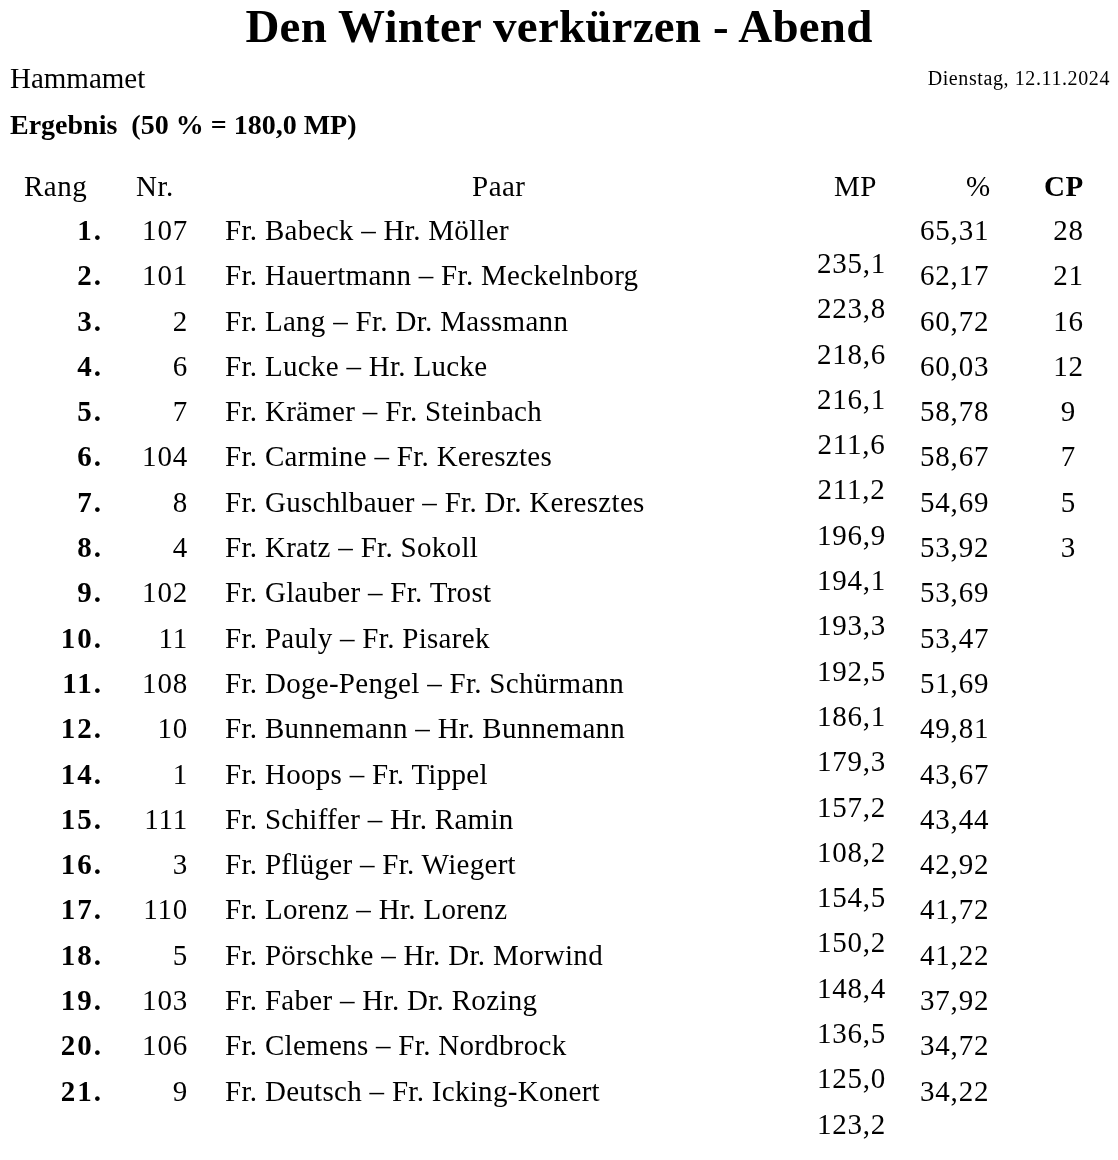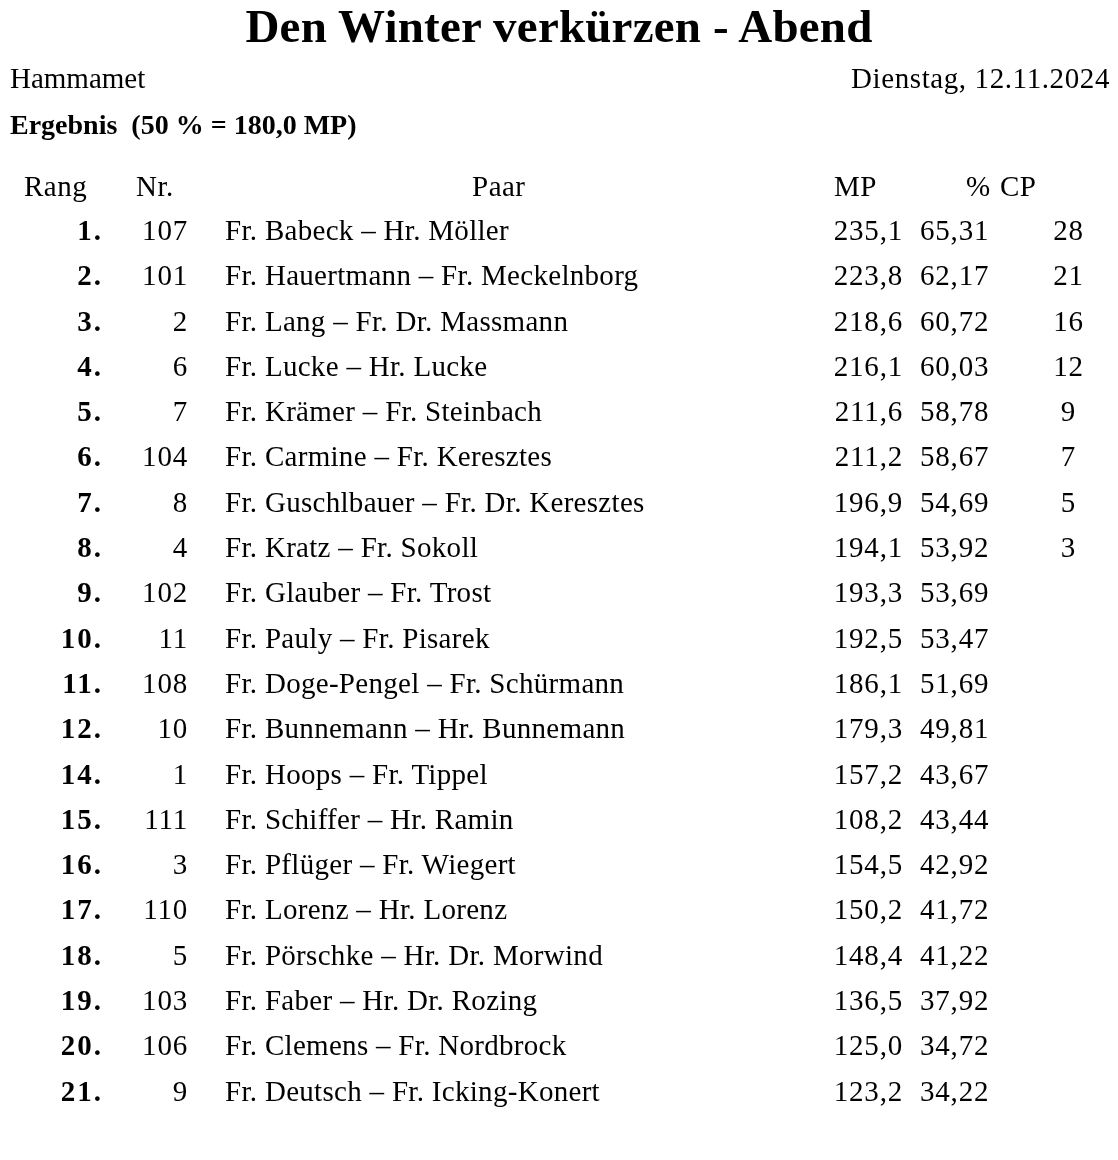--- a/index.html
+++ b/index.html
@@ -8,42 +8,42 @@
     font-family: "Liberation Serif", "DejaVu Serif", serif;
     color: #000;
     position: relative;
   }
   .title {
     position: absolute; left: 0; width: 1118px; top: -2px;
     text-align: center; font-weight: bold; font-size: 47px;
     line-height: 56px; letter-spacing: 0.2px;
   }
   .venue { position: absolute; left: 10px; top: 60px; font-size: 29px; line-height: 36px; }
-  .date { position: absolute; right: 8px; top: 60px; font-size: 29px; line-height: 36px; letter-spacing: 0.6px; }
+  .date { position: absolute; right: 8px; top: 60px; font-size: 20px; line-height: 36px; letter-spacing: 0.6px; }
   .subtitle { position: absolute; left: 10px; top: 107px; font-size: 28px; font-weight: bold; line-height: 36px; }
   .subtitle span { white-space: pre; }
 
   .table { position: absolute; left: 0; top: 166px; width: 954px; }
   .hdr, .row { position: relative; height: 45.3px; font-size: 29px; line-height: 40px; }
   .hdr { height: 44px; }
   .cell { position: absolute; top: 0; white-space: nowrap; letter-spacing: 0.8px; }
   .c-rang { left: 0; width: 103px; text-align: right; font-weight: bold; letter-spacing: 2px; }
   .c-nr { left: 110px; width: 78px; text-align: right; }
   .c-paar { left: 225px; font-weight: normal; letter-spacing: 0.3px; }
-  .c-mp { left: 800px; width: 103px; text-align: right; }
+  .c-mp { left: 800px; width: 103px; text-align: center; margin-top: 33px; }
   .c-pct { left: 920px; width: 102px; text-align: left; }
   .c-cp { left: 1040px; width: 57px; text-align: center; }
 
   .hdr .cell { font-weight: normal; letter-spacing: 0.5px; }
   .hdr .h-rang { left: 24px; }
   .hdr .h-nr { left: 136px; }
   .hdr .h-paar { left: 472px; }
   .hdr .h-mp { left: 834px; }
   .hdr .h-pct { left: 966px; }
-  .hdr .h-cp { left: 1000px; }
+  .hdr .h-cp { left: 1044px; font-weight: bold; }
 </style>
 </head>
 <body>
 
 <div class="title">Den Winter verkürzen - Abend</div>
 <div class="venue">Hammamet</div>
 <div class="date">Dienstag, 12.11.2024</div>
 <div class="subtitle">
   <span>Ergebnis</span><span>  </span><span>(50 % = 180,0 MP)</span>
 </div>

